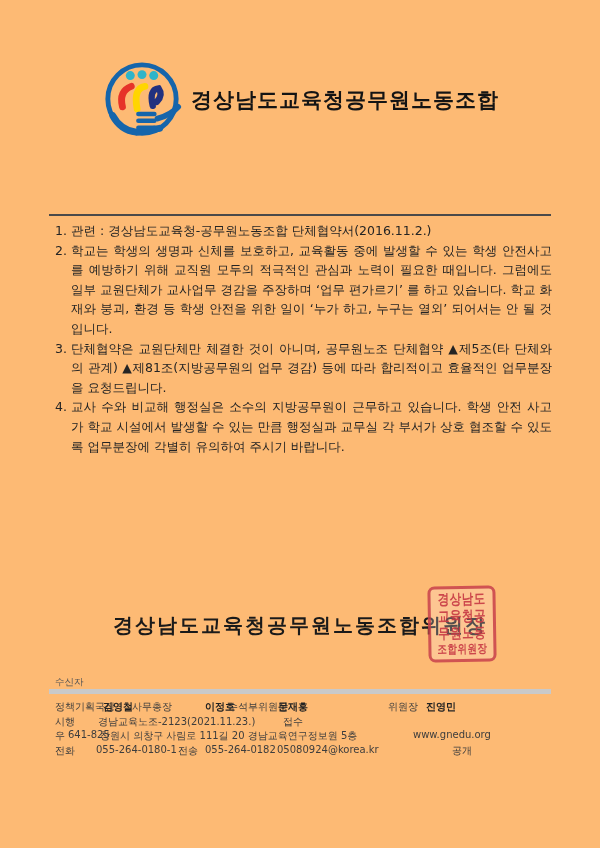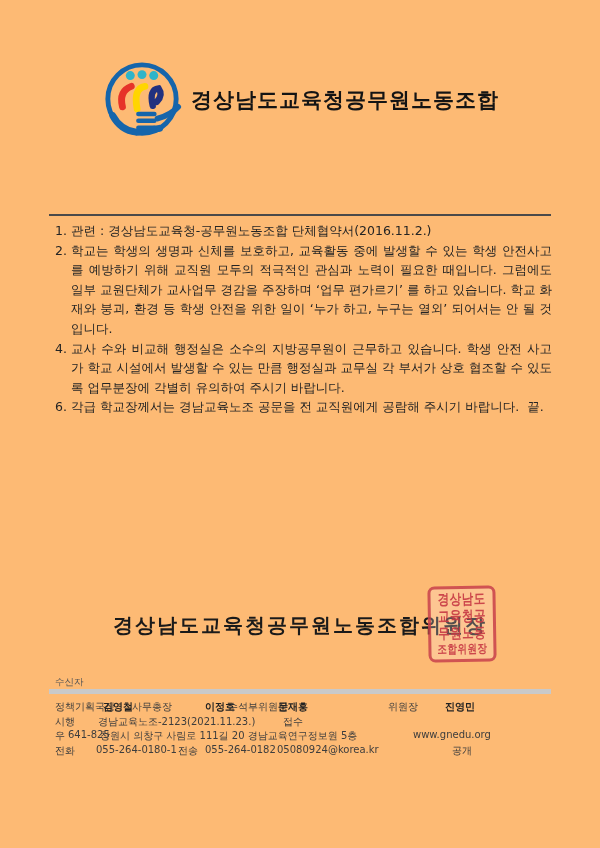--- a/index.html
+++ b/index.html
@@ -40,21 +40,21 @@
   .addressee{position:absolute;top:676px;left:55px;font-size:9.5px;color:#555;}
   .graybar{position:absolute;top:689px;left:49px;width:502px;height:5px;background:#c9c9c9;}
   
   .footer{position:absolute;top:700px;left:0;width:600px;font-size:10px;color:#3d3d3d;}
   .frow{position:relative;height:14.5px;}
   .frow span{position:absolute;top:0;white-space:nowrap;}
   .bold{font-weight:bold;color:#222;}
   .p55{left:55px}.p85{left:85px}.p96{left:96px}.p98{left:98px}.p100{left:100px}
   .p103{left:103px}.p122{left:122px}.p145{left:132px}.p178{left:178px}.p187{left:205px}
   .p205{left:205px}.p228{left:228px}.p278{left:278px}.p283{left:283px}.p277{left:277px}
-  .p388{left:388px}.p413{left:413px}.p426{left:445px}.p452{left:452px}
+  .p388{left:388px}.p413{left:413px}.p426{left:426px}.p452{left:452px}
 </style>
 </head>
 <body>
 
 <div class="page">
 
   <div class="header">
     <div class="logo">
       <svg viewBox="0 0 84 86" width="82" height="84">
         <circle cx="42" cy="42" r="35" fill="none" stroke="#1565ab" stroke-width="5"></circle>
@@ -73,22 +73,22 @@
     </div>
     <div class="org-title">경상남도교육청공무원노동조합</div>
   </div>
 
 
   <div class="divider"></div>
 
   <div class="bodytext">
     <div class="doc-item"><span class="num">1.</span><span>관련 : 경상남도교육청-공무원노동조합 단체협약서(2016.11.2.)</span></div>
     <div class="doc-item"><span class="num">2.</span><span>학교는 학생의 생명과 신체를 보호하고, 교육활동 중에 발생할 수 있는 학생 안전사고를 예방하기 위해 교직원 모두의 적극적인 관심과 노력이 필요한 때입니다. 그럼에도 일부 교원단체가 교사업무 경감을 주장하며 ‘업무 편가르기’ 를 하고 있습니다. 학교 화재와 붕괴, 환경 등 학생 안전을 위한 일이 ‘누가 하고, 누구는 열외’ 되어서는 안 될 것입니다.</span></div>
+    <div class="doc-item"><span class="num">3.</span><span>단체협약은 교원단체만 체결한 것이 아니며, 공무원노조 단체협약 ▲제5조(타 단체와의 관계) ▲제81조(지방공무원의 업무 경감) 등에 따라 합리적이고 효율적인 업무분장을 요청드립니다.</span></div>
     <div class="doc-item"><span class="num">4.</span><span>교사 수와 비교해 행정실은 소수의 지방공무원이 근무하고 있습니다. 학생 안전 사고가 학교 시설에서 발생할 수 있는 만큼 행정실과 교무실 각 부서가 상호 협조할 수 있도록 업무분장에 각별히 유의하여 주시기 바랍니다.</span></div>
-    <div class="doc-item"><span class="num">6.</span><span>각급 학교장께서는 경남교육노조 공문을 전 교직원에게 공람해 주시기 바랍니다.&nbsp; 끝.</span></div>
   </div>
 
   <div class="signature">경상남도교육청공무원노동조합위원장</div>
   <div class="seal">
     <div class="seal-row">경상남도</div>
     <div class="seal-row">교육청공</div>
     <div class="seal-row">무원노동</div>
     <div class="seal-row small">조합위원장</div>
   </div>
 

